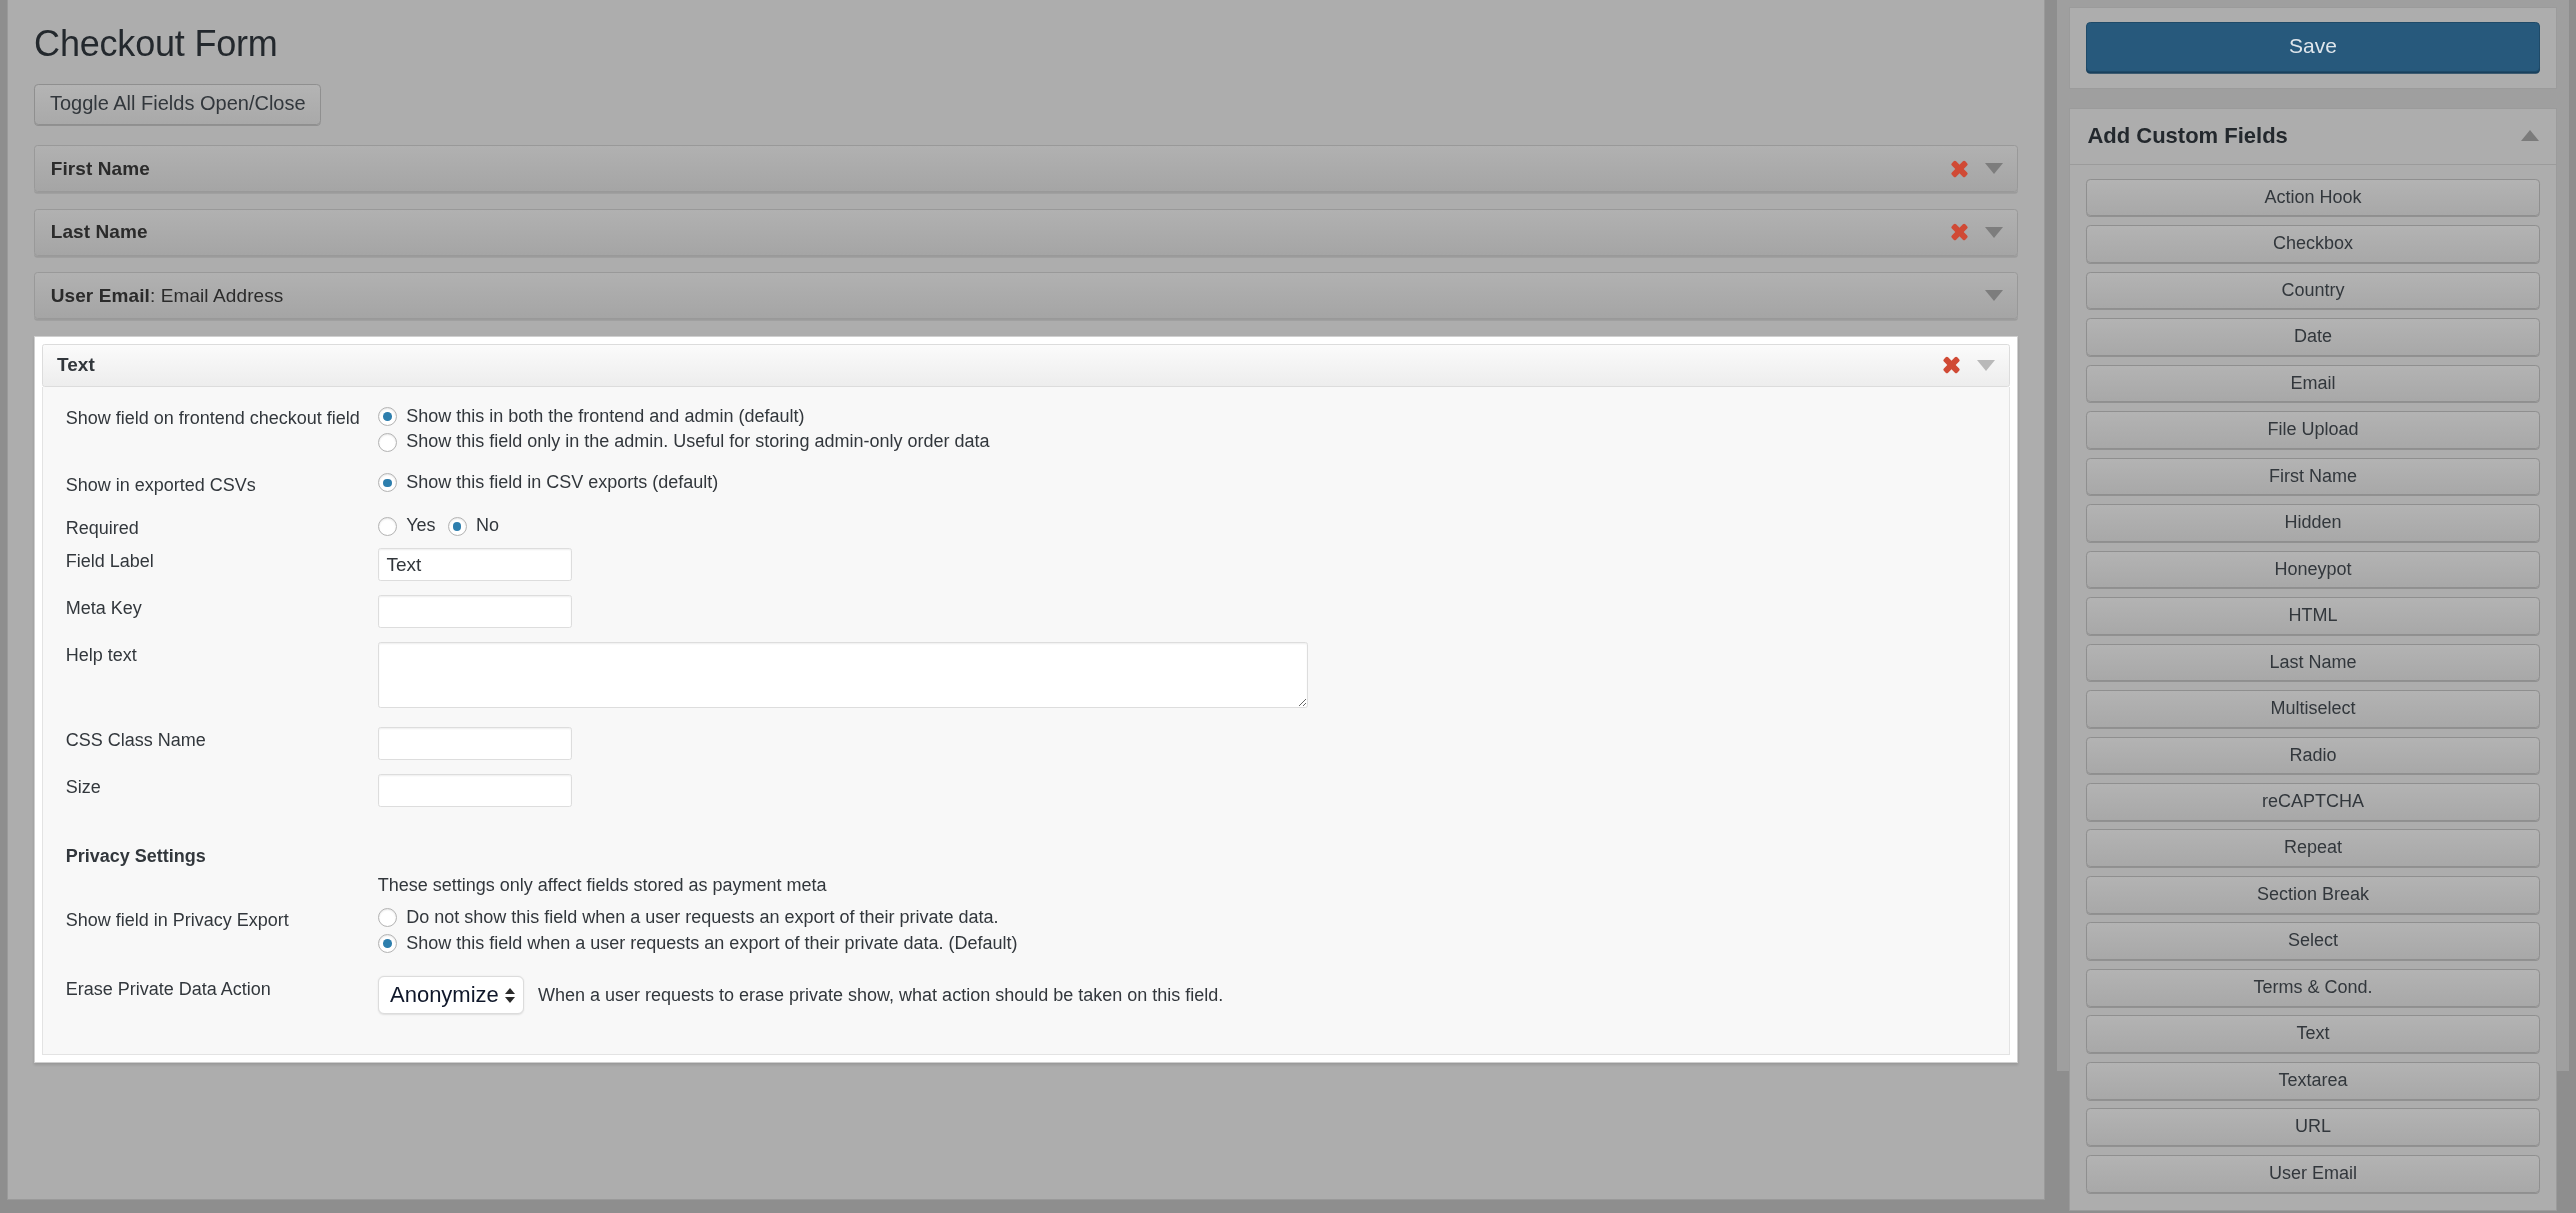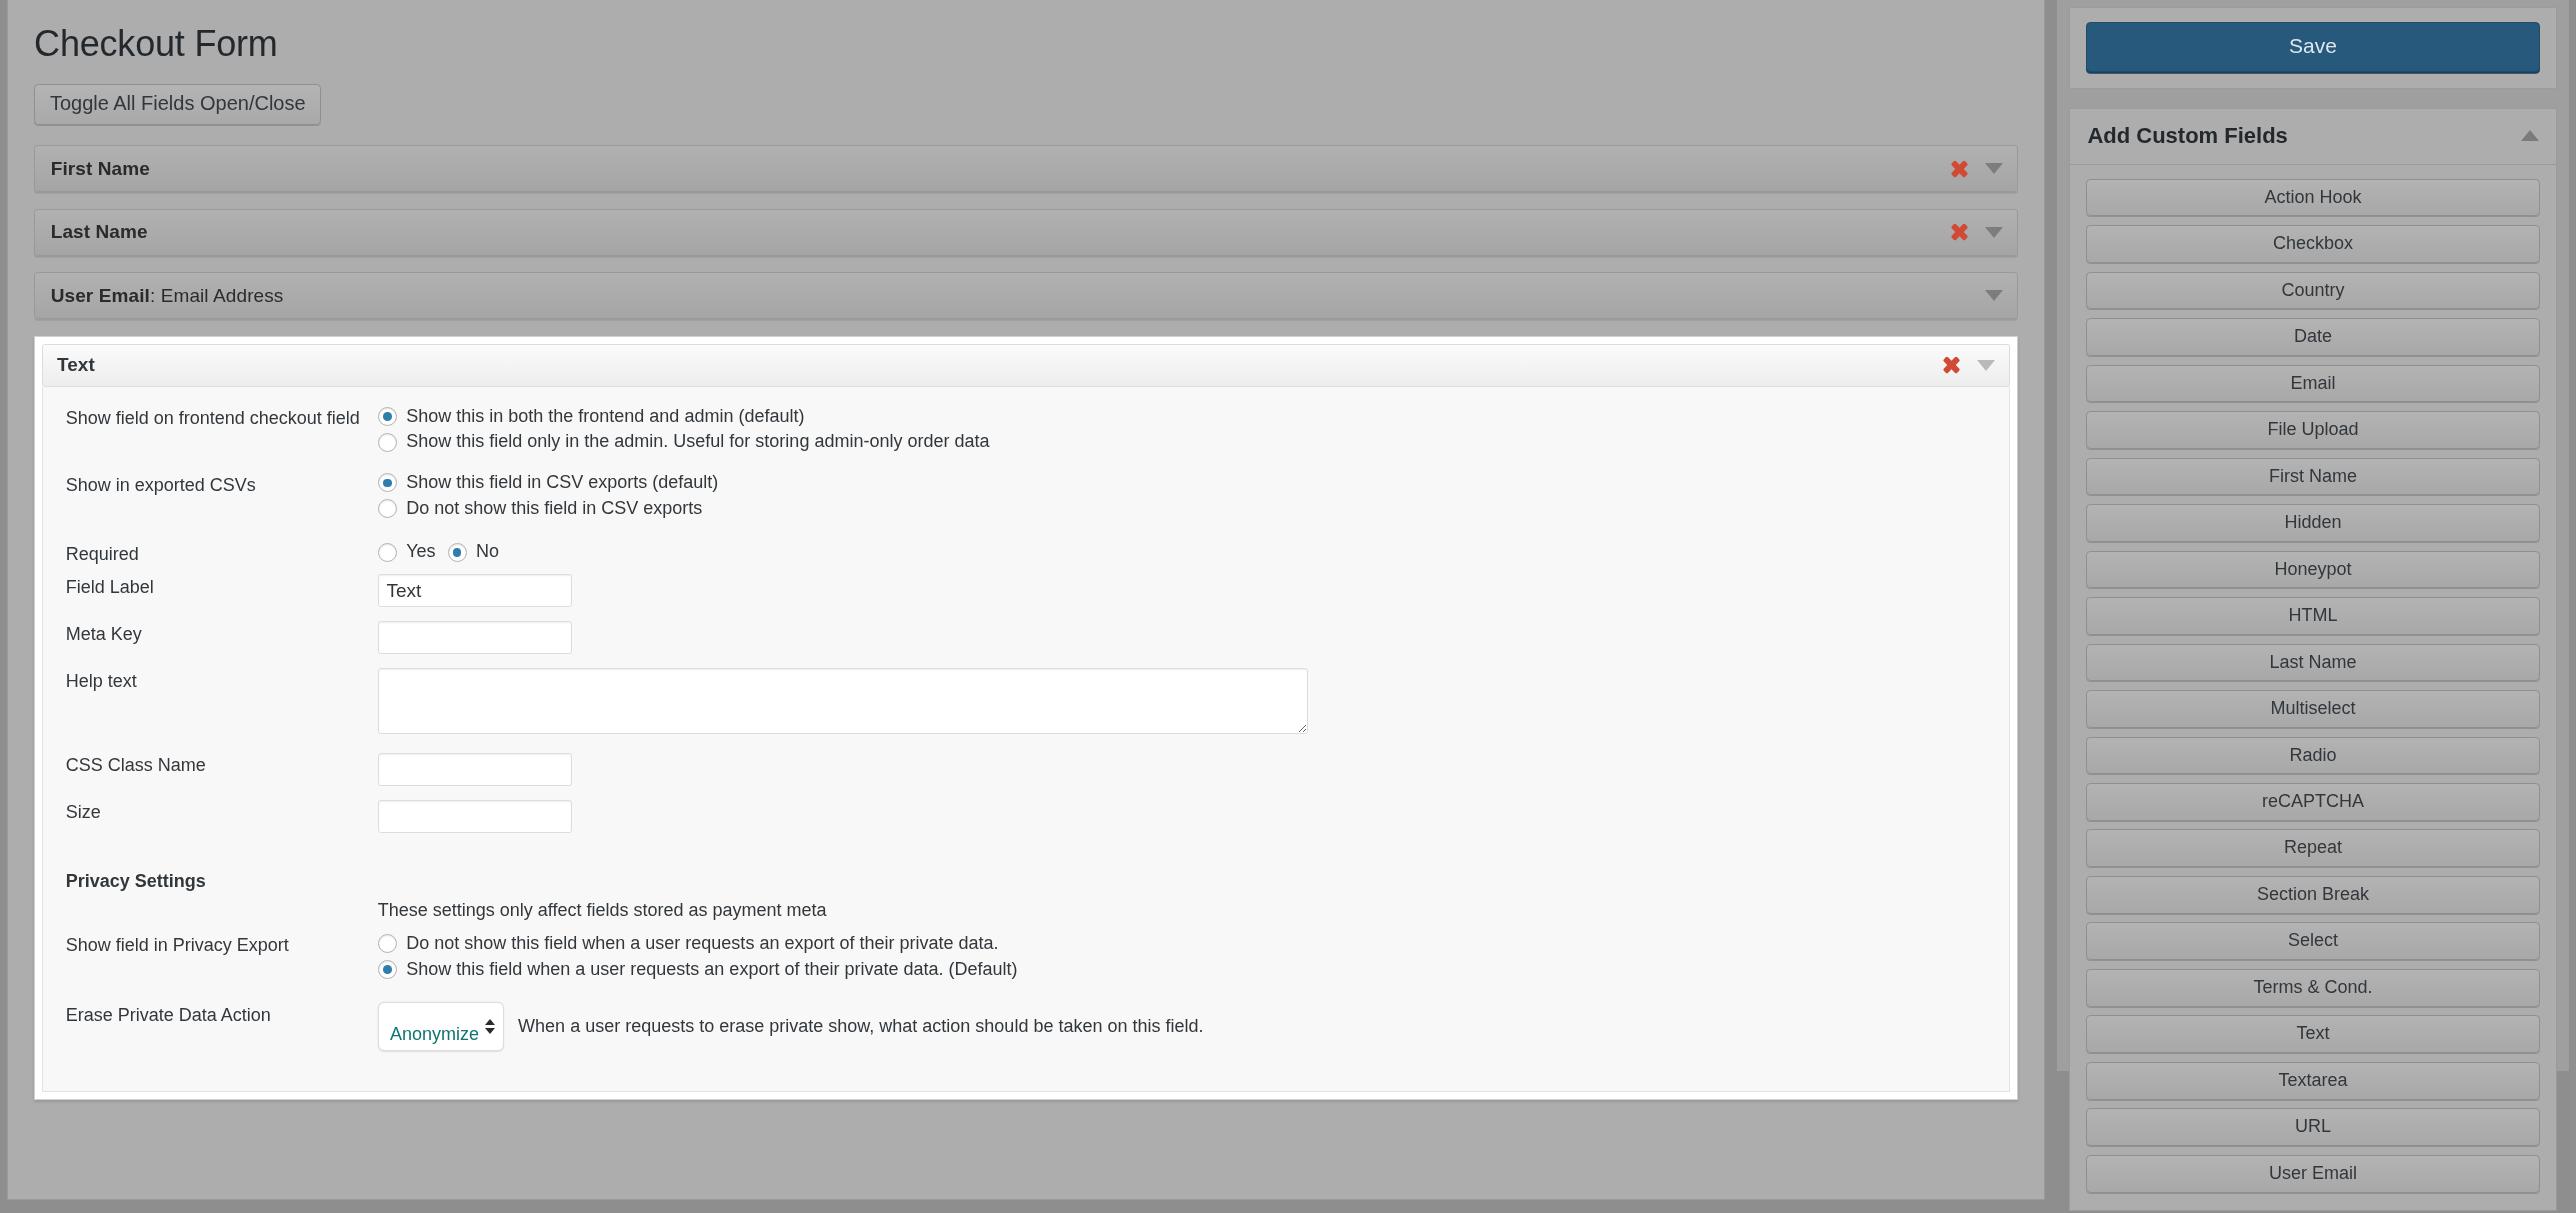--- a/index.html
+++ b/index.html
@@ -223,21 +223,21 @@
     align-items: center;
     background: #fff;
     border: 0.9px solid #dcdcdc;
     border-radius: 6px;
     box-shadow: 0 0.9px 1.7px rgba(0,0,0,0.10);
     padding: 5.2px 7.8px 5.2px 11.3px;
     cursor: pointer;
     vertical-align: middle;
   }
   .select-wrap .sel-text {
-    font-size: 18px; color: #0f766e; margin-right: 6px; margin-top: 16px;
+    font-size: 22px; color: #0f172a; margin-right: 6px;
   }
   .select-arrows {
     display: flex; flex-direction: column; gap: 2.6px;
   }
   .select-arrows i {
     width: 0; height: 0;
     border-left: 5.2px solid transparent;
     border-right: 5.2px solid transparent;
     display: block;
   }
@@ -389,24 +389,20 @@
             </div>
           </div>
         </div>
 
         <div class="setting-row" style="margin-bottom:17.4px;">
           <div class="setting-label">Show in exported CSVs</div>
           <div class="setting-control">
             <div class="radio-line">
               <span class="radio checked"></span>
               <span class="radio-label">Show this field in CSV exports (default)</span>
-            </div>
-            <div class="radio-line">
-              <span class="radio"></span>
-              <span class="radio-label">Do not show this field in CSV exports</span>
             </div>
           </div>
         </div>
 
         <div class="setting-row" style="margin-bottom:8.7px;">
           <div class="setting-label">Required</div>
           <div class="setting-control">
             <div class="inline-radios">
               <div class="radio-line">
                 <span class="radio"></span>

